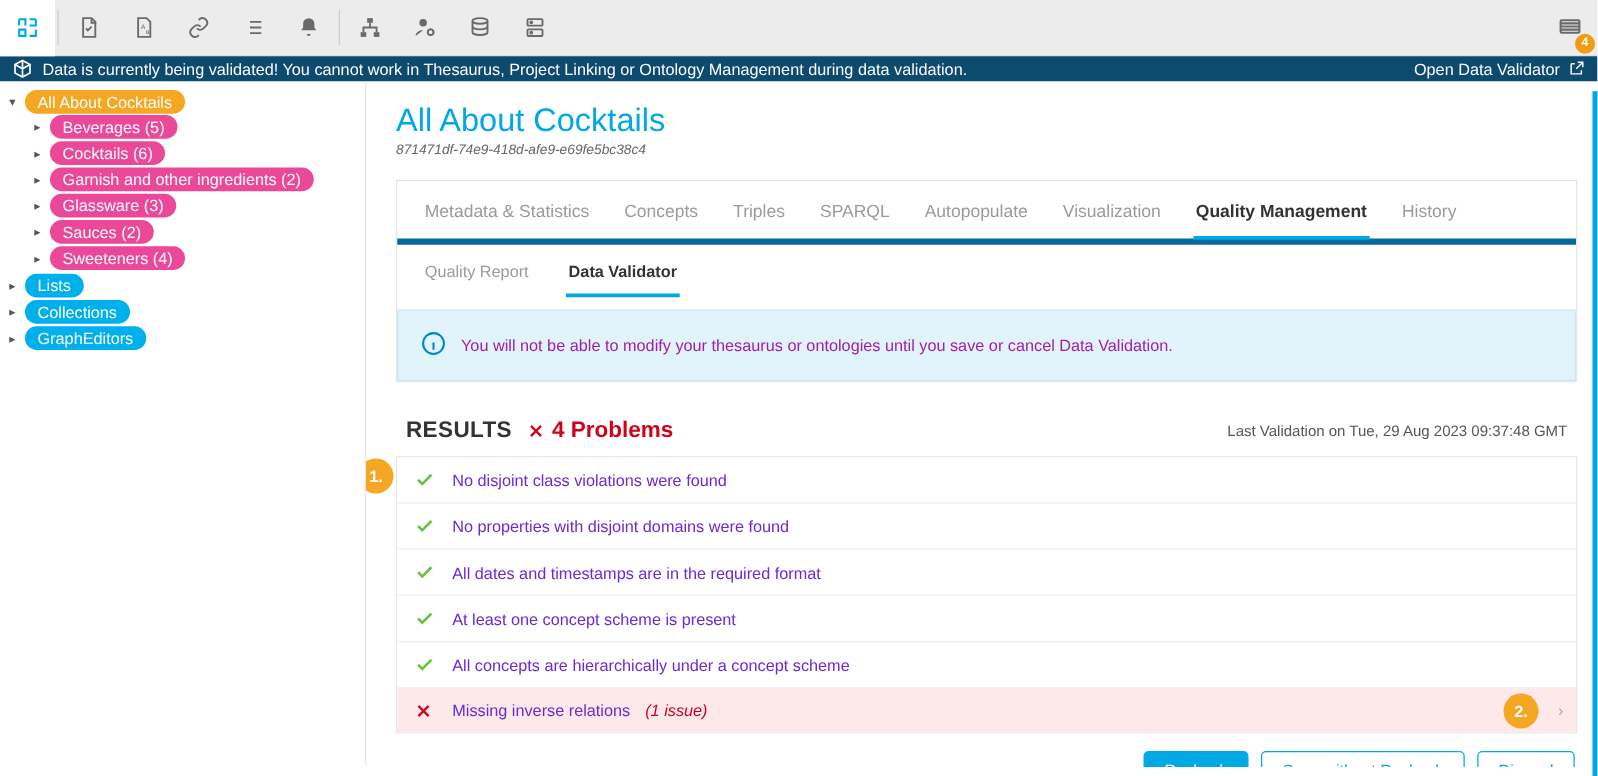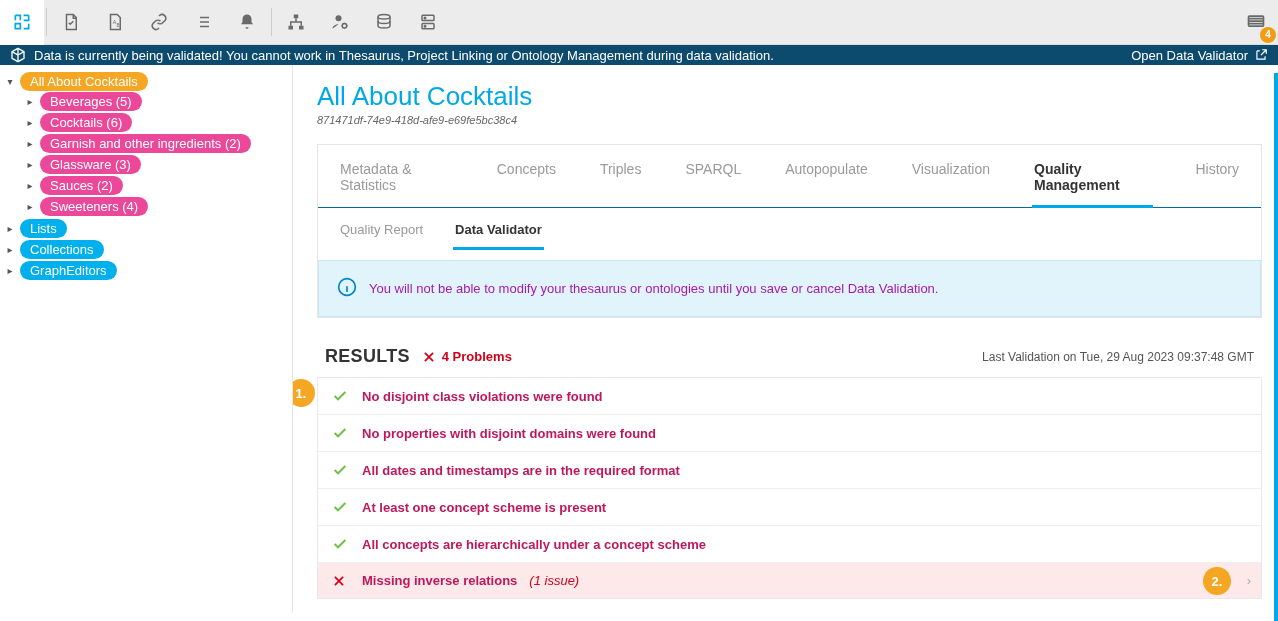--- a/index.html
+++ b/index.html
@@ -39,44 +39,44 @@
   .pill.orange { background: #f5a623; }
   .pill.purple { background: #ec4899; }
   .pill.cyan   { background: #00b0ec; }
 
   
   h1.title { color: #00a8e6; font-weight: 300; font-size: 26px; margin-bottom: 2px; }
   .uuid { font-size: 11px; font-style: italic; color: #666; margin-bottom: 18px; display: block; }
 
   
   .section-box { border: 1px solid #e5e5e5; }
-  .tabs { display: flex; gap: 40px; padding: 10px 20px 0 20px; border-bottom: 1px solid #0369a1; }
+  .tabs { display: flex; gap: 24px; padding: 10px 20px 0 20px; border-bottom: 5px solid #0369a1; }
   .tab { color: #9a9a9a; padding: 6px 2px 12px 2px; cursor: pointer; font-size: 14px; }
   .tab.active { color: #333; font-weight: 600; border-bottom: 3px solid #00a8e6; margin-bottom: -1px; }
   .subtabs { display: flex; gap: 28px; padding: 10px 20px 0 20px; }
   .subtab { color: #9a9a9a; padding: 4px 2px 10px 2px; cursor: pointer; font-size: 13px; }
   .subtab.active { color: #333; font-weight: 600; border-bottom: 3px solid #00a8e6; }
 
   
   .info-box { margin: 10px 0 0 0; background: #e1f3fb; border: 1px solid #c9e8f5; padding: 16px 18px; display: flex; align-items: center; gap: 12px; }
   .info-box .info-icon { color: #0086c9; }
   .info-box .info-text { font-size: 13px; color: #a21caf; }
 
   
   .results-header { display: flex; align-items: center; padding: 14px 8px 10px 8px; margin-top: 14px; }
   .results-header .r-label { font-weight: 700; letter-spacing: .3px; font-size: 18px; margin-right: 12px; }
-  .results-header .r-problems { color: #d0021b; font-weight: 600; font-size: 13px; display: flex; align-items: center; gap: 6px; }
+  .results-header .r-problems { color: #d0021b; font-weight: 600; font-size: 18px; display: flex; align-items: center; gap: 6px; }
   .results-header .r-right { margin-left: auto; font-size: 12px; color: #555; }
 
   .results-list { border: 1px solid #e8e8e8; }
   .result-row { display: flex; align-items: center; padding: 10px 14px; border-bottom: 1px solid #eee; position: relative; }
   .result-row:last-child { border-bottom: none; }
   .result-row.error { background: #fde9ea; }
   .result-row .status-icon { width: 18px; margin-right: 12px; display: inline-flex; }
-  .result-row .r-text { font-weight: 700; font-size: 13px; color: #be185d; text-align: right; }
+  .result-row .r-text { font-weight: 400; font-size: 13px; color: #6d28d9; text-align: right; }
   .result-row .r-issue { color: #d0021b; font-style: italic; margin-left: 12px; font-size: 13px; font-weight: 400; }
   .result-row .chev { position: absolute; right: 10px; color: #aaa; }
 
   
   .circ { position: absolute; width: 28px; height: 28px; border-radius: 14px; background: #f5a623; color: #fff; font-weight: 700; display: flex; align-items: center; justify-content: center; font-size: 13px; z-index: 5; }
 
   
   .btn-row { display: flex; justify-content: flex-end; gap: 10px; padding: 14px 2px 4px 2px; }
   .btn { border-radius: 4px; padding: 7px 16px; font-size: 13px; cursor: pointer; border: 1px solid #00a8e6; color: #00a8e6; background: #fff; }
   .btn.primary { background: #00a8e6; color: #fff; }

